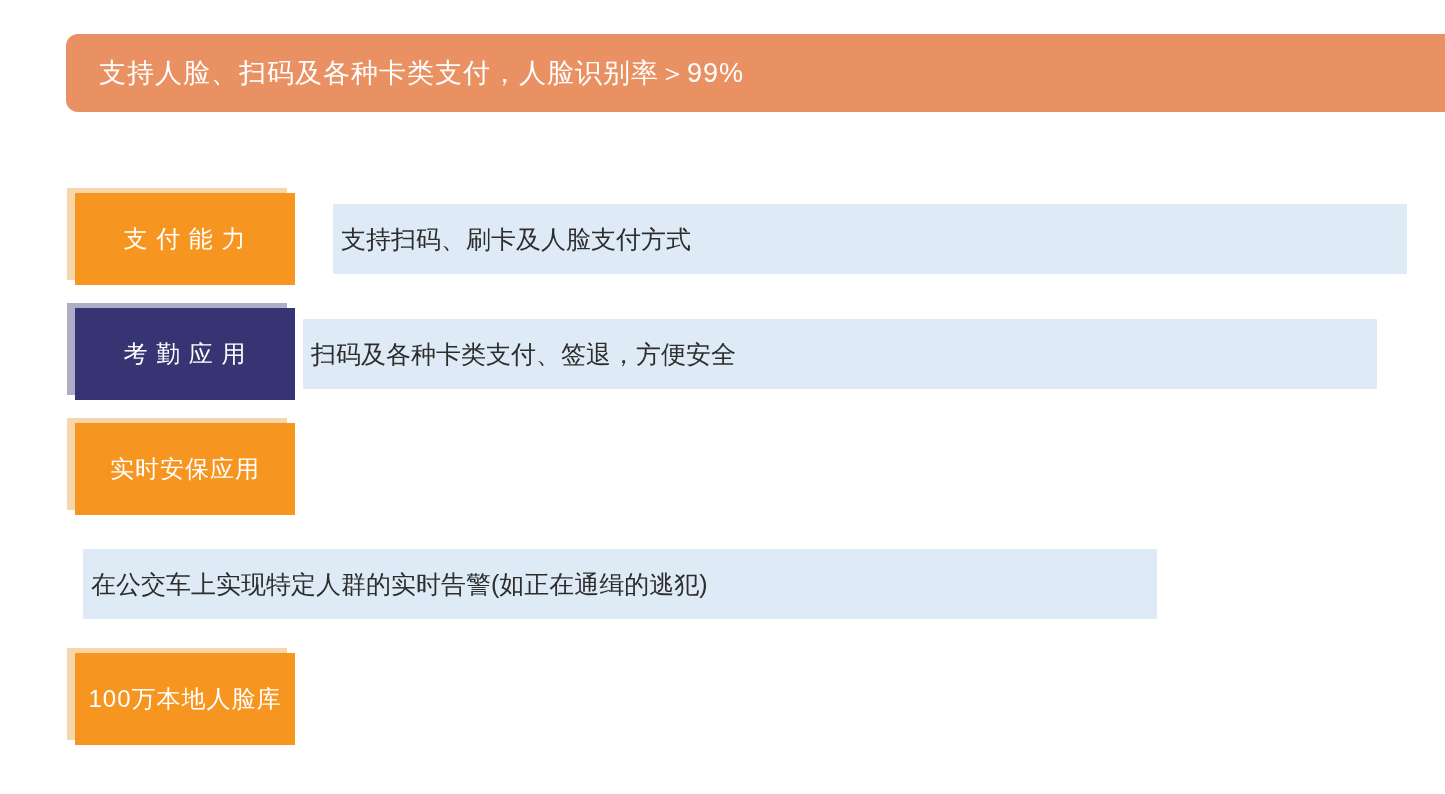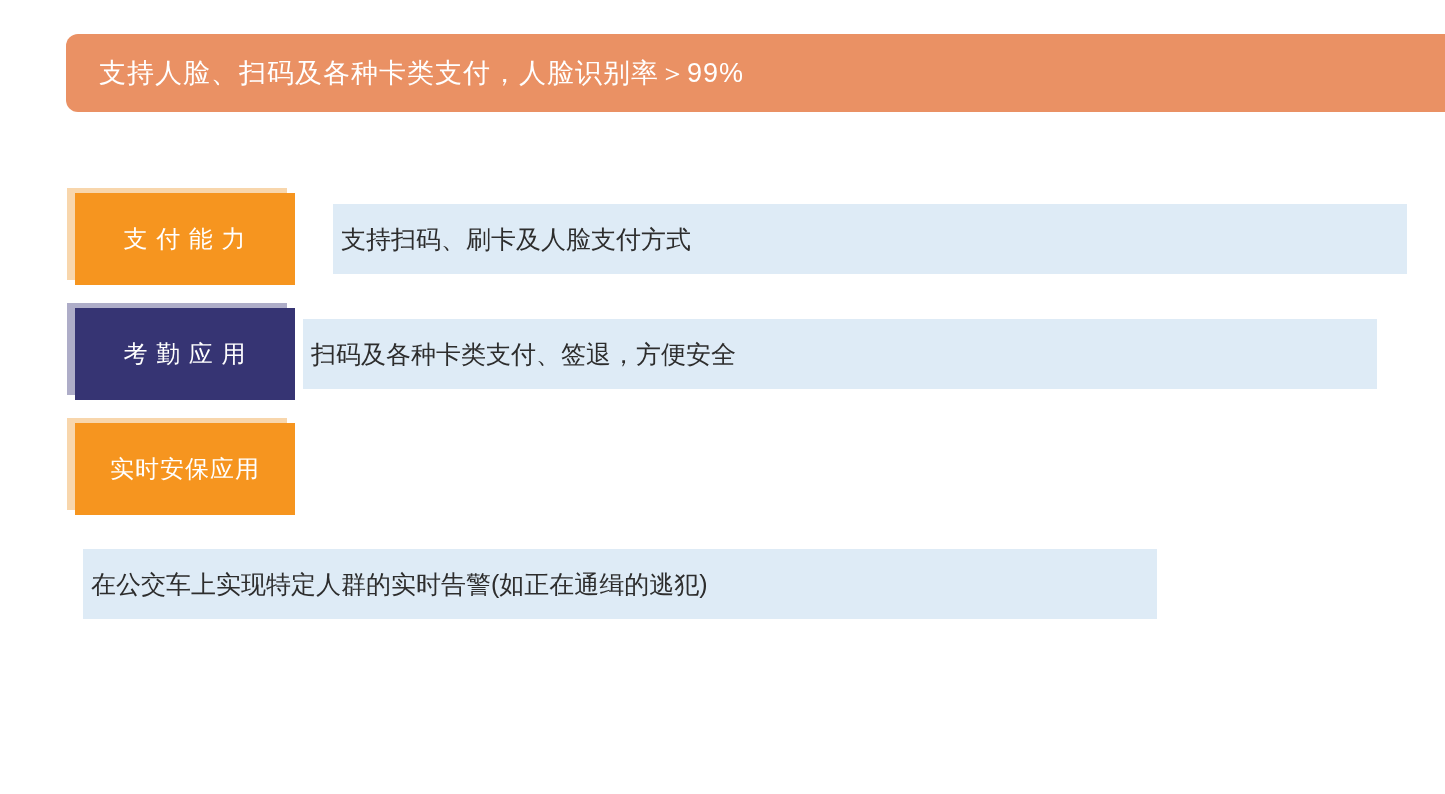--- a/index.html
+++ b/index.html
@@ -139,15 +139,21 @@
     </div>
   </div>
 
   <div class="row theme-navy">
     <div class="desc-bar">
       <span>在公交车上实现特定人群的实时告警(如正在通缉的逃犯)</span>
     </div>
   </div>
 
   <div class="row theme-orange">
+    <div class="label-block">
+      <div class="label-shadow"></div>
+      <div class="label-main">
+        <span>100万本地人脸库</span>
+      </div>
+    </div>
   </div>
 
 </div>
 
 </body></html>

